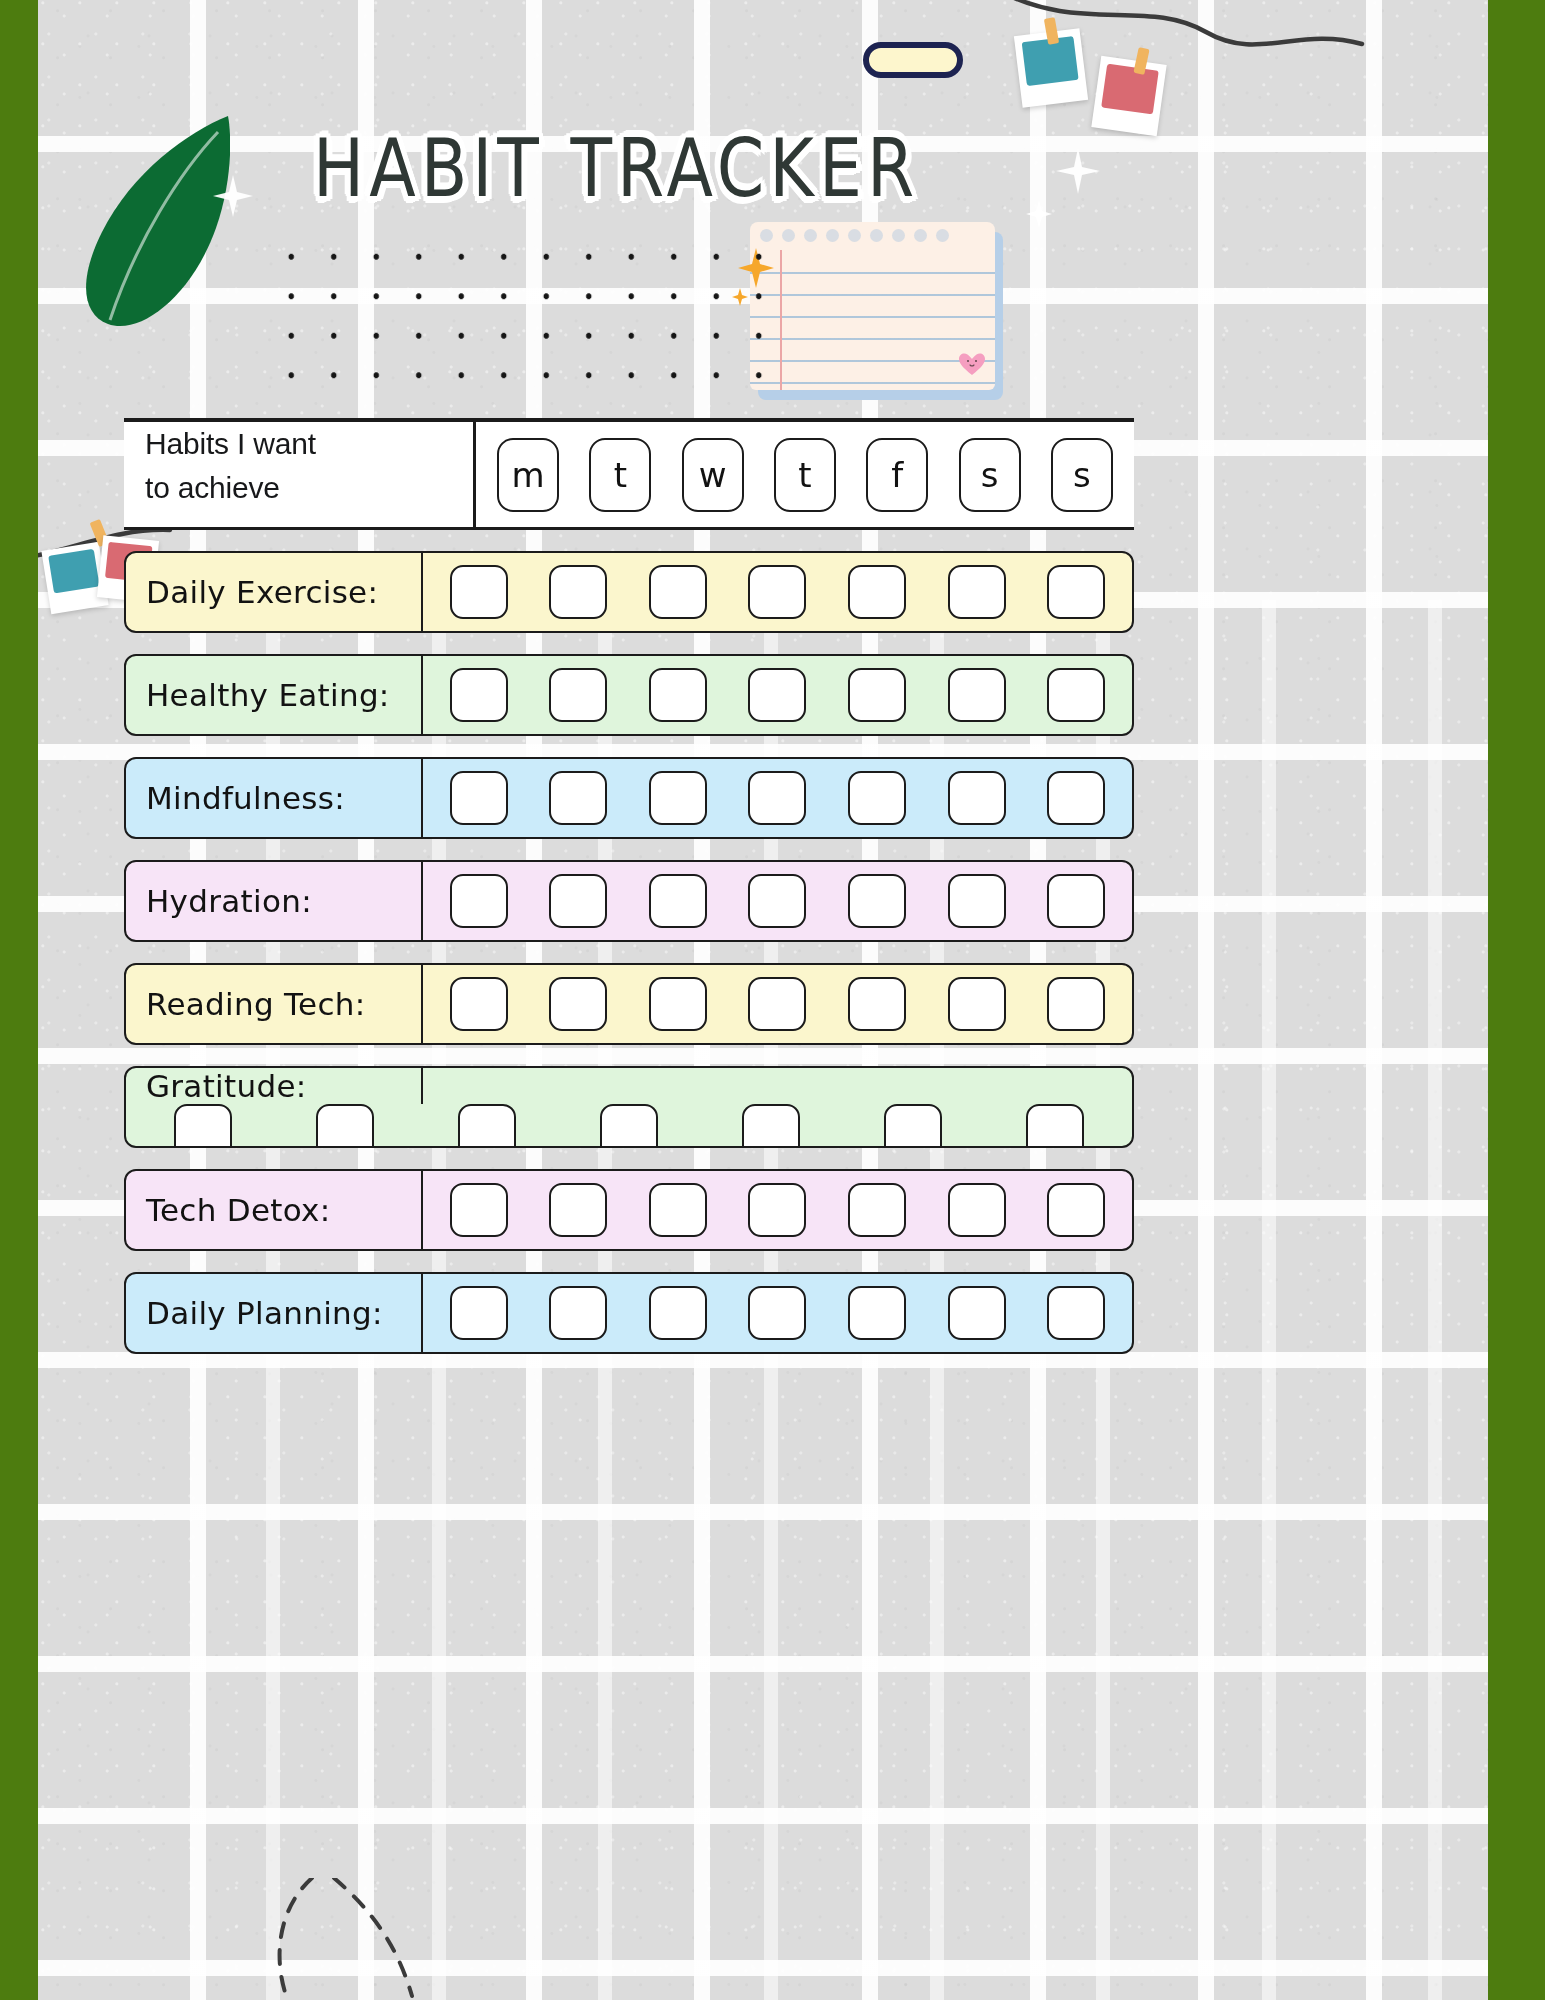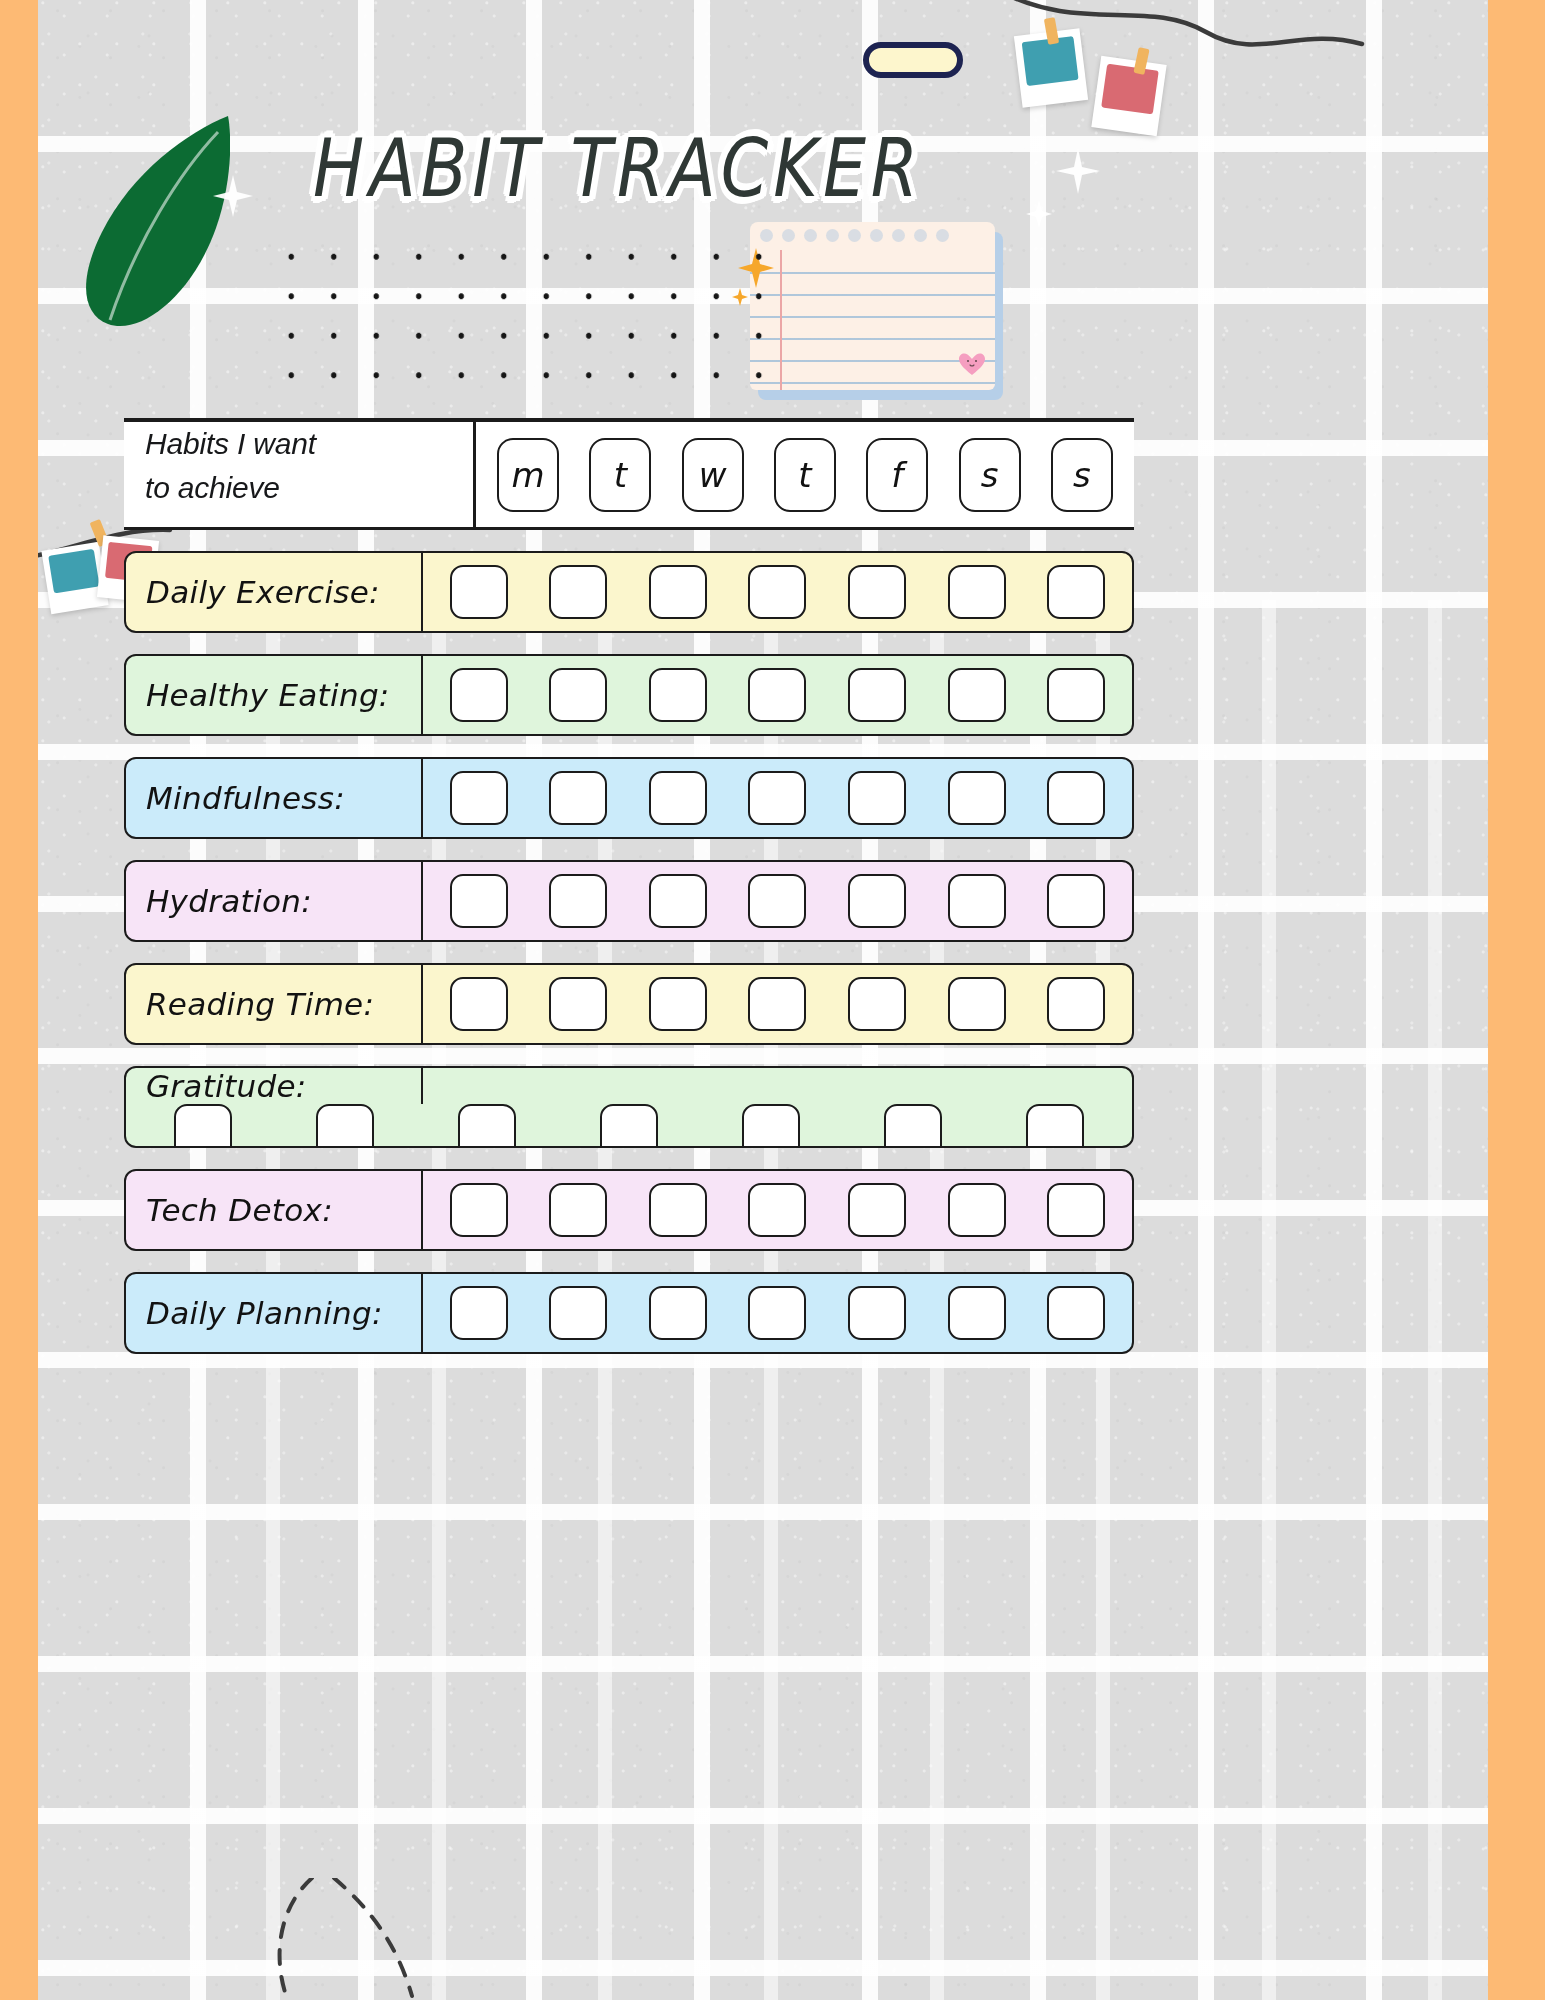--- a/index.html
+++ b/index.html
@@ -13,22 +13,21 @@
   body {
     font-family: "Liberation Sans", sans-serif;
     background: #f6e2d2;
     position: relative;
   }
 
   
   #page {
     position: absolute;
     inset: 0;
-    background: #fdba74;
-    font-style: italic;
+    background: #4d7c0f;
   }
 
   
   #canvas {
     position: absolute;
     left: 38px;
     top: 0px;
     width: 1450px;
     height: 2000px;
     background-color: #dcdcdc;
@@ -491,21 +490,21 @@
               <div class="checkbox"></div>
               <div class="checkbox"></div>
               <div class="checkbox"></div>
               <div class="checkbox"></div>
               <div class="checkbox"></div>
               <div class="checkbox"></div>
               <div class="checkbox"></div>
             </div>
           </div>
           <div class="row" style="background: rgb(251, 246, 205);">
-            <div class="row-label">Reading Time:</div>
+            <div class="row-label">Reading Tech:</div>
             <div class="row-boxes">
               <div class="checkbox"></div>
               <div class="checkbox"></div>
               <div class="checkbox"></div>
               <div class="checkbox"></div>
               <div class="checkbox"></div>
               <div class="checkbox"></div>
               <div class="checkbox"></div>
             </div>
           </div>

